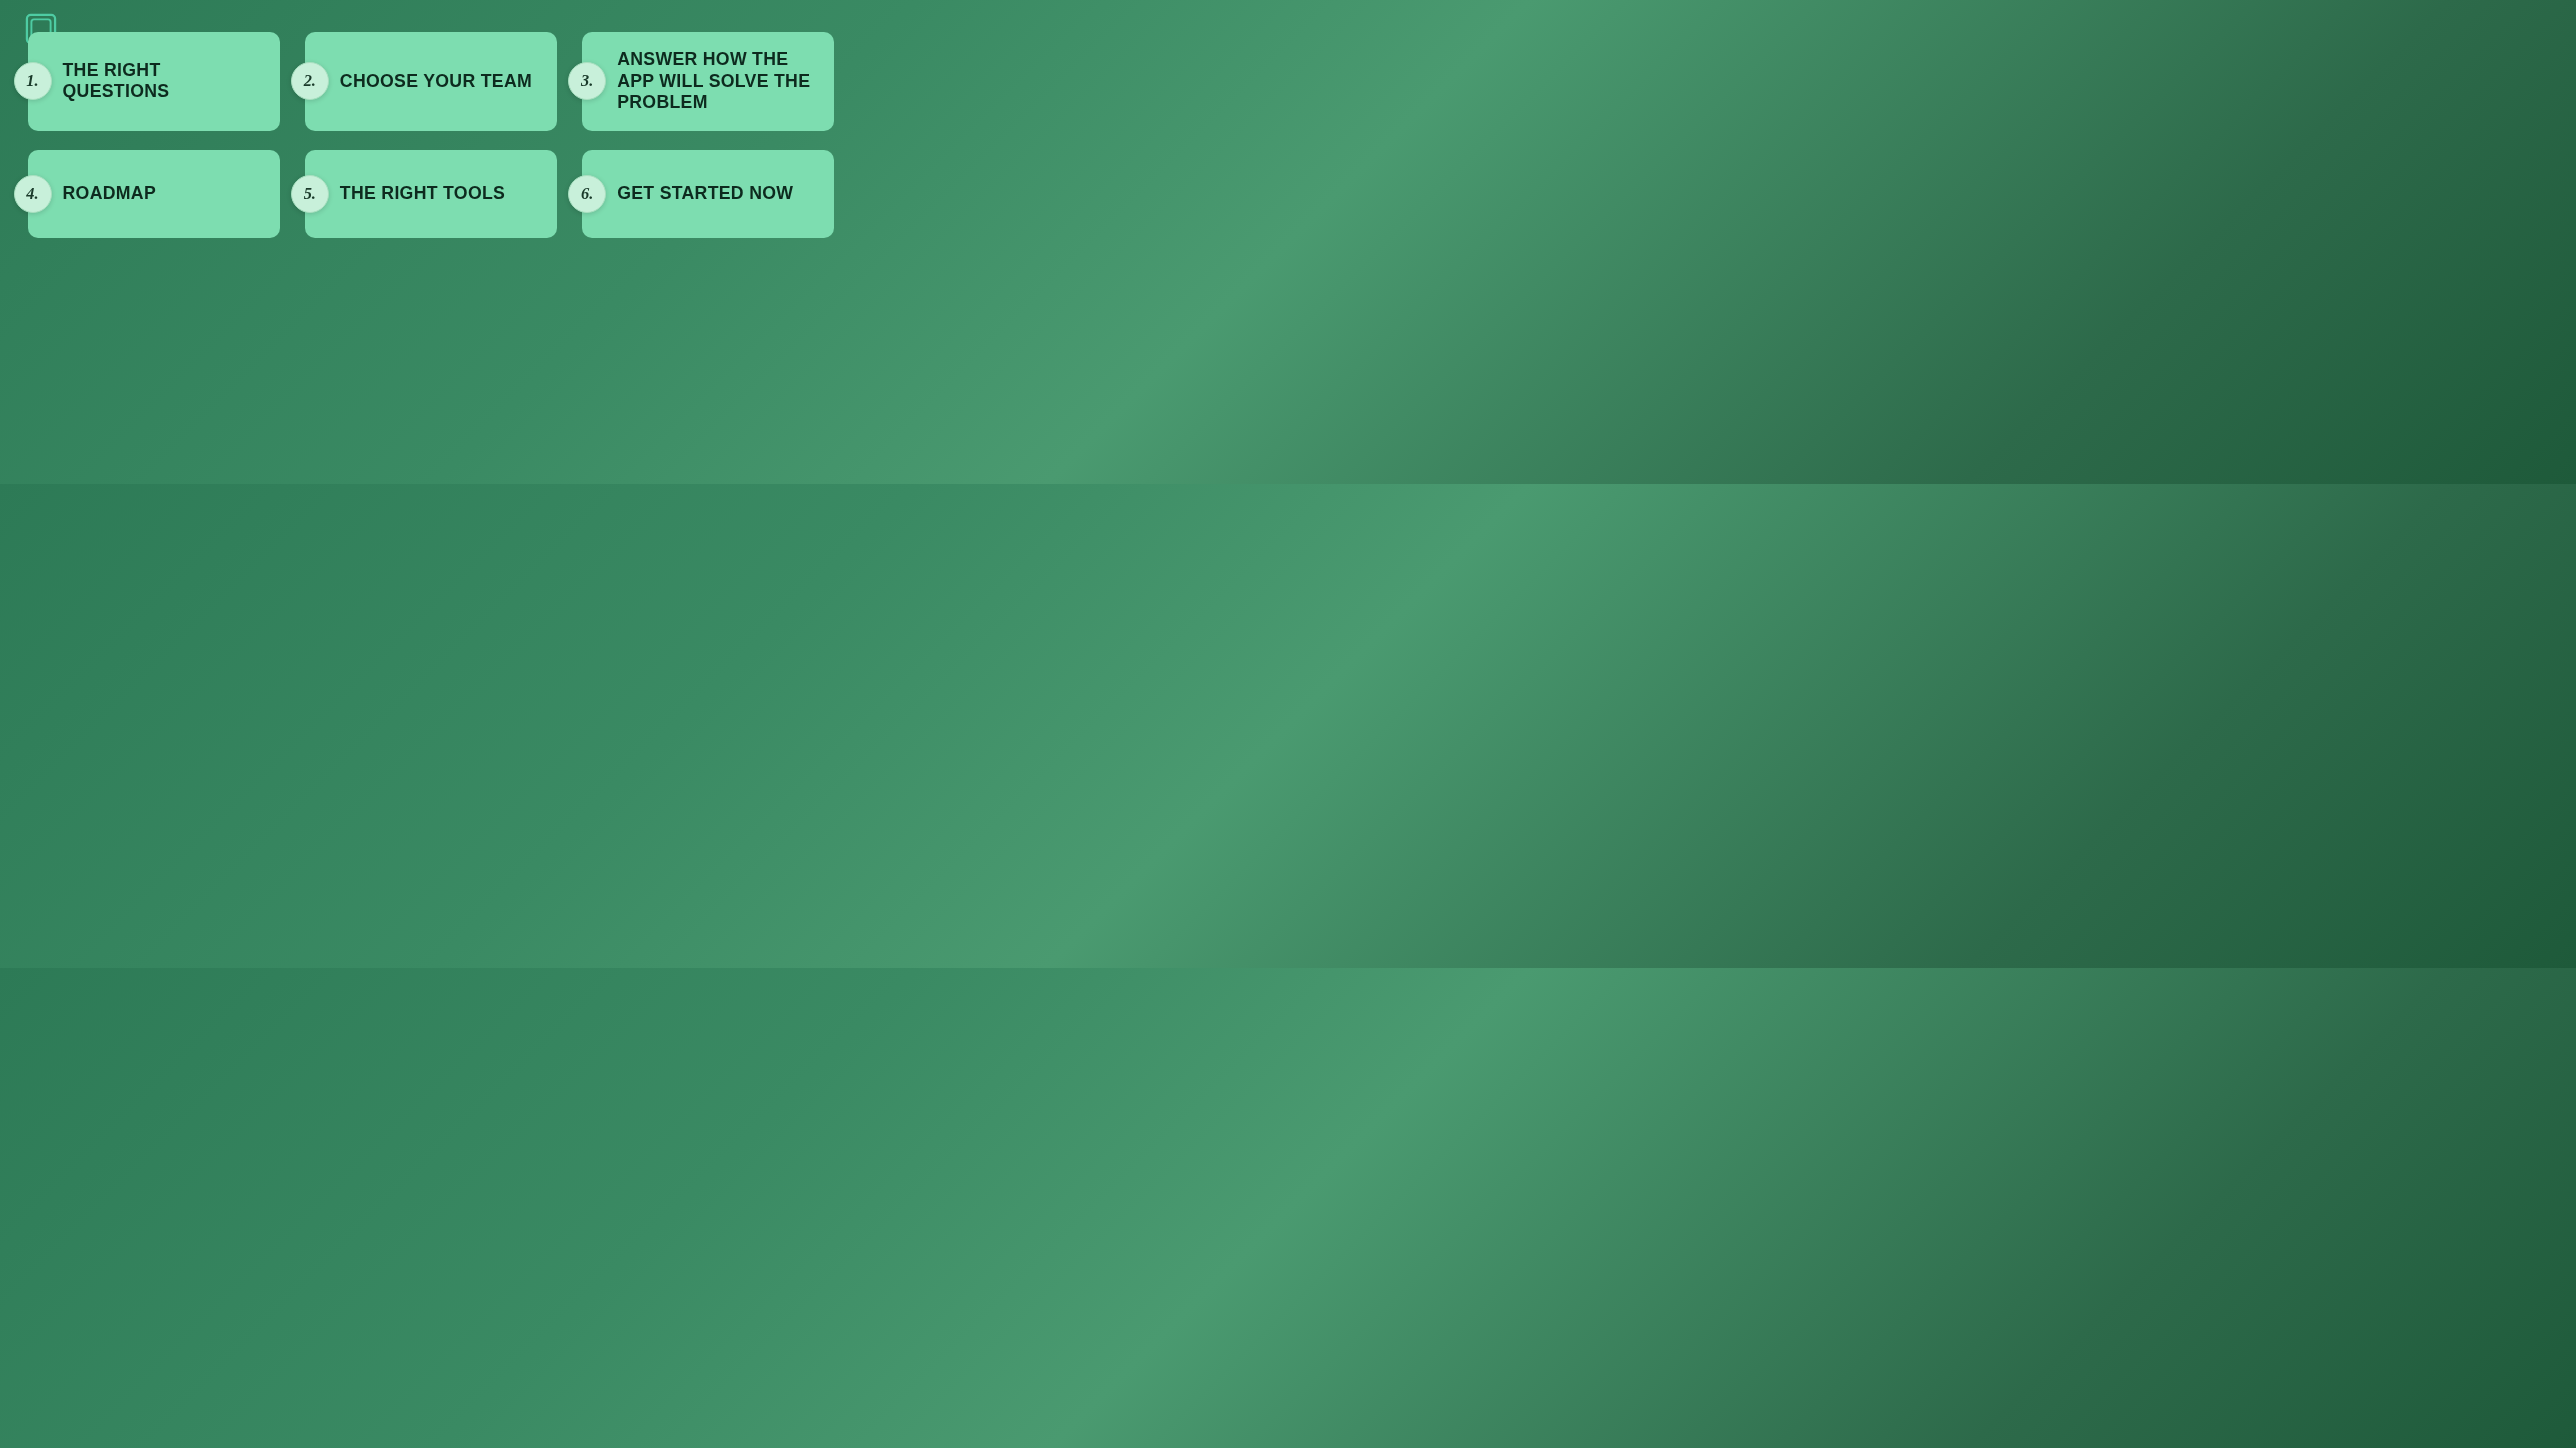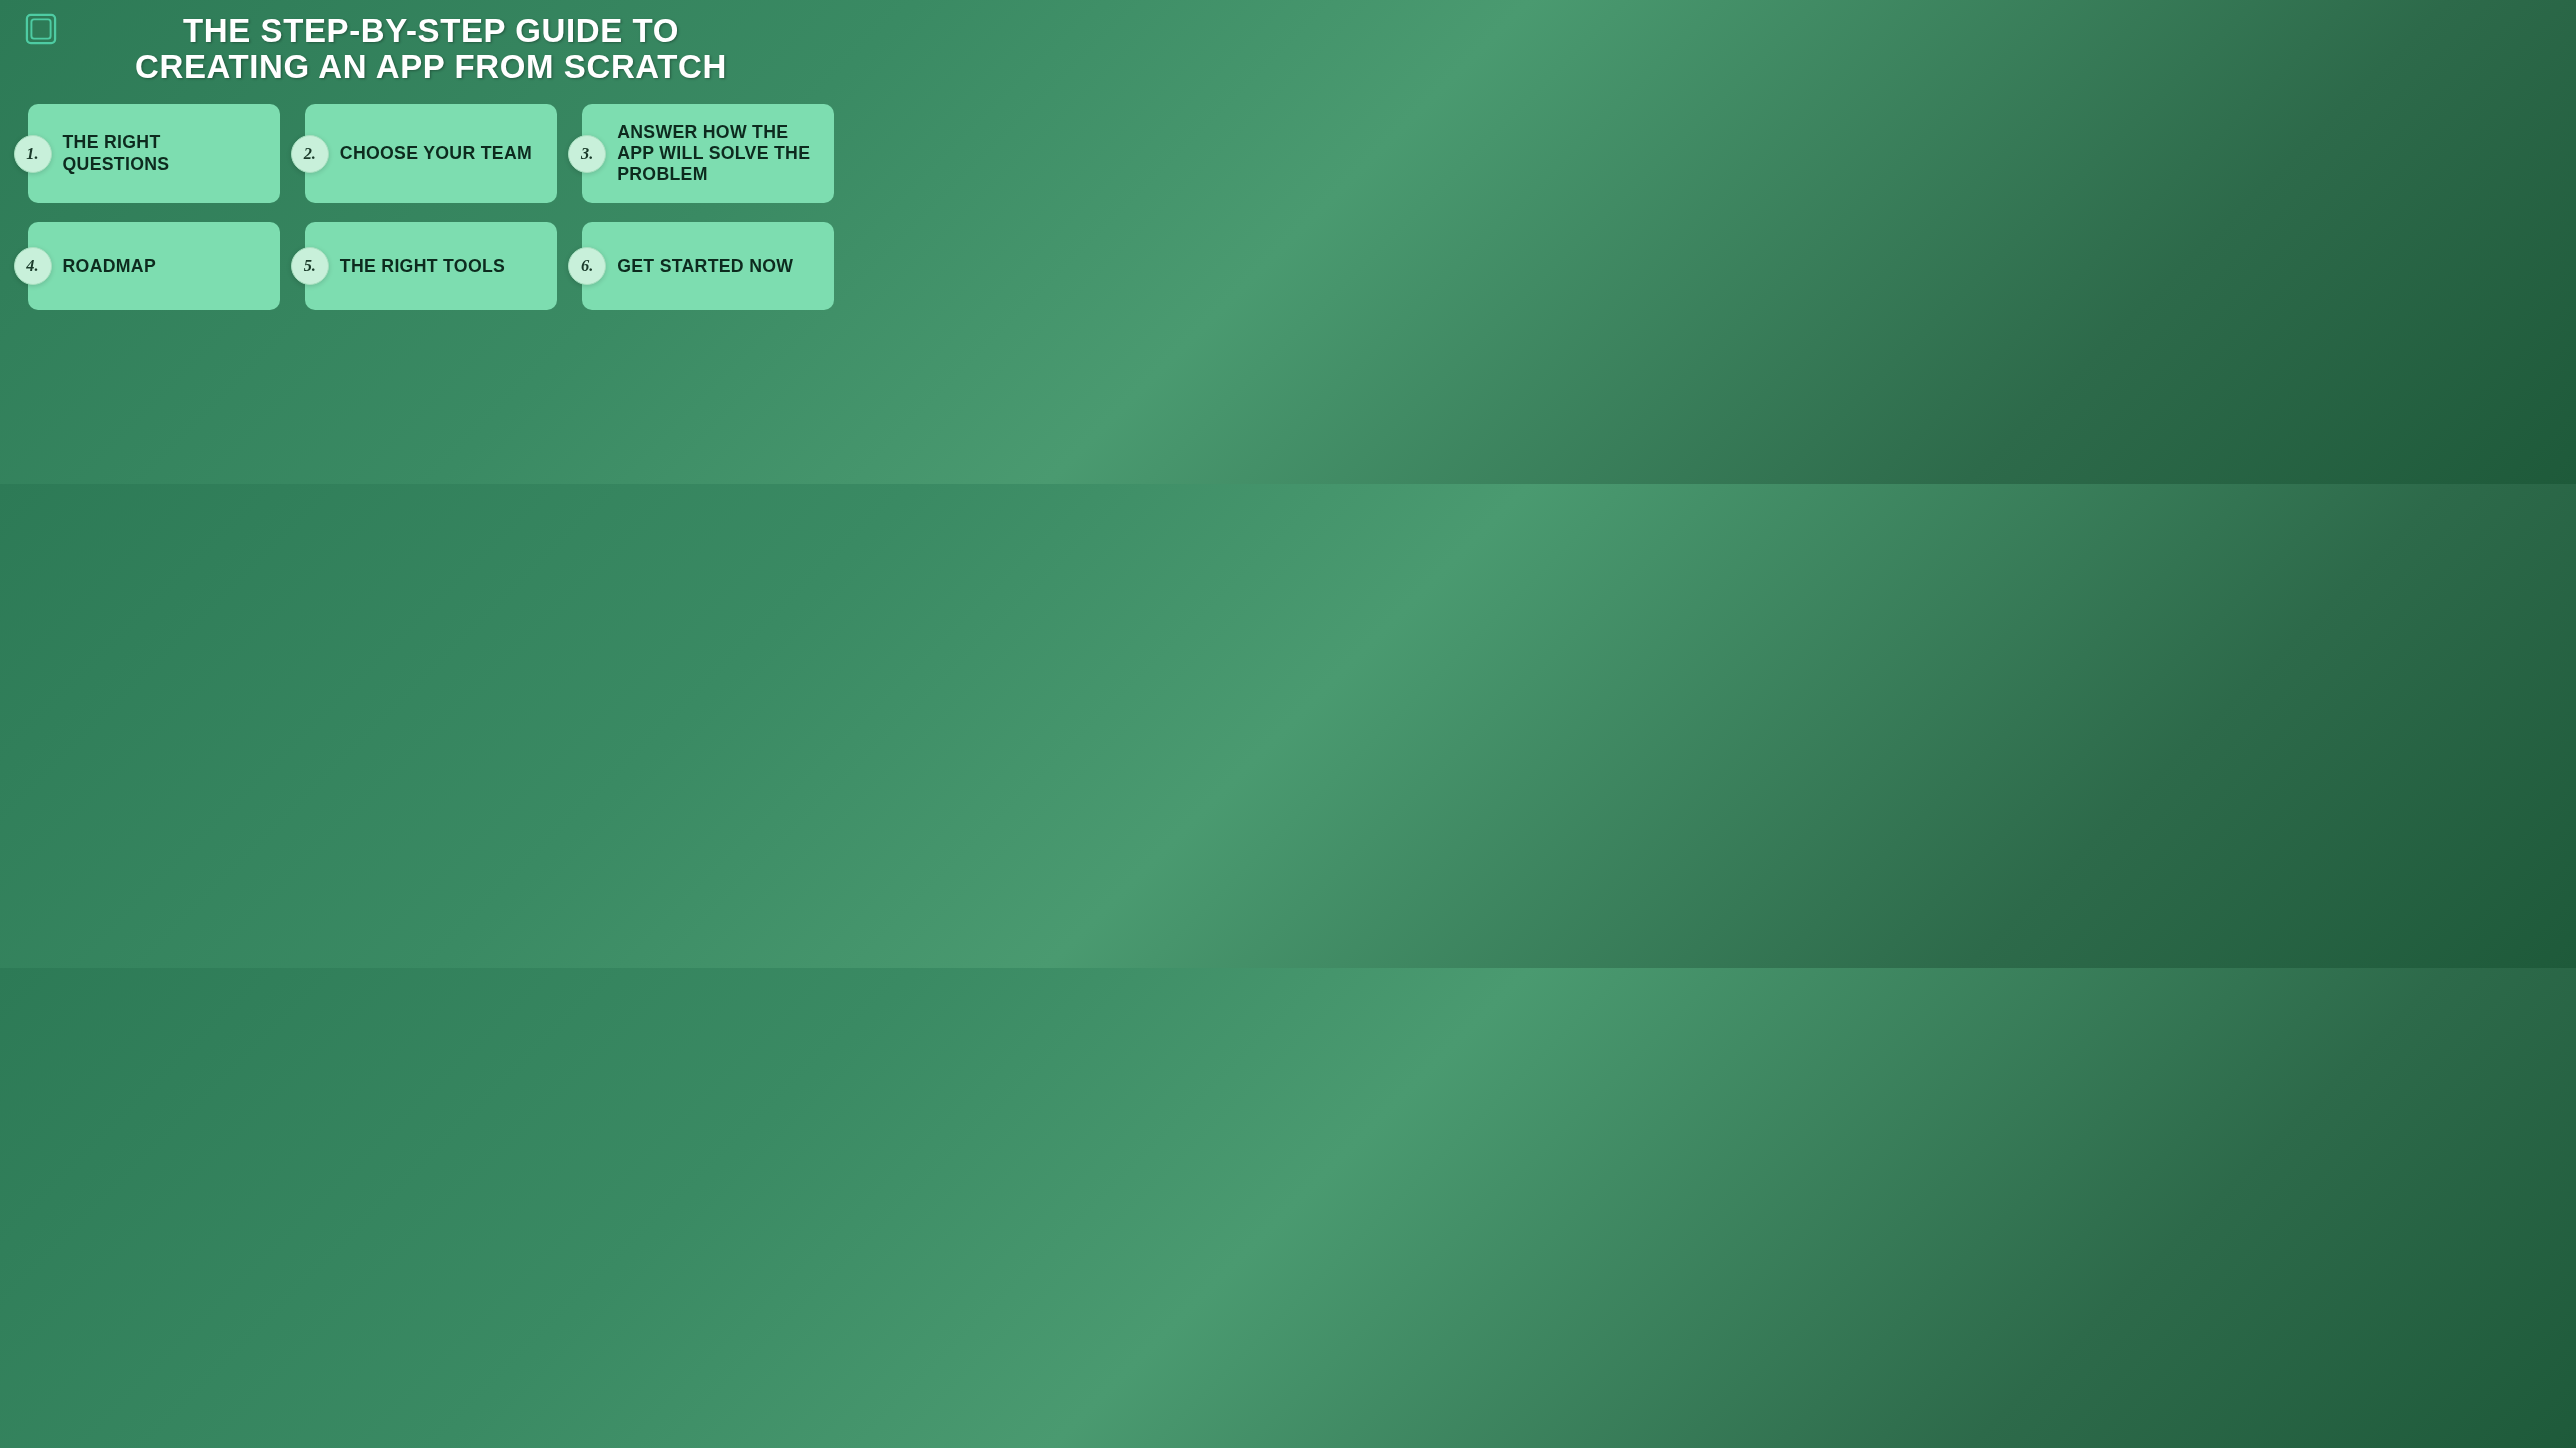--- a/index.html
+++ b/index.html
@@ -106,24 +106,20 @@
 </head>
 <body>
 
 <div class="header">
   <div class="logo">
     <svg class="logo-svg" viewBox="0 0 50 50" xmlns="http://www.w3.org/2000/svg">
       <rect x="3" y="3" width="44" height="44" rx="6" ry="6" fill="none" stroke="#4ecca3" stroke-width="3.5"></rect>
       <rect x="10" y="10" width="30" height="30" rx="4" ry="4" fill="none" stroke="#4ecca3" stroke-width="3"></rect>
     </svg>
   </div>
-  <h1 class="main-title">
-    <span>THE STEP-BY-STEP GUIDE TO</span><br>
-    <span>CREATING AN APP FROM SCRATCH</span>
-  </h1>
 </div>
 
 <div class="steps-container">
 
   <div class="step-card">
     <div class="step-number">1.</div>
     <div class="step-text">THE RIGHT QUESTIONS</div>
   </div>
 
   <div class="step-card">

